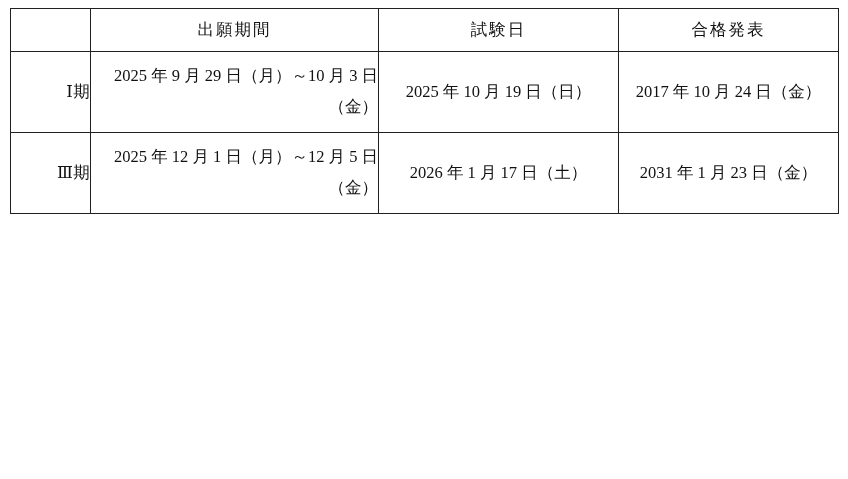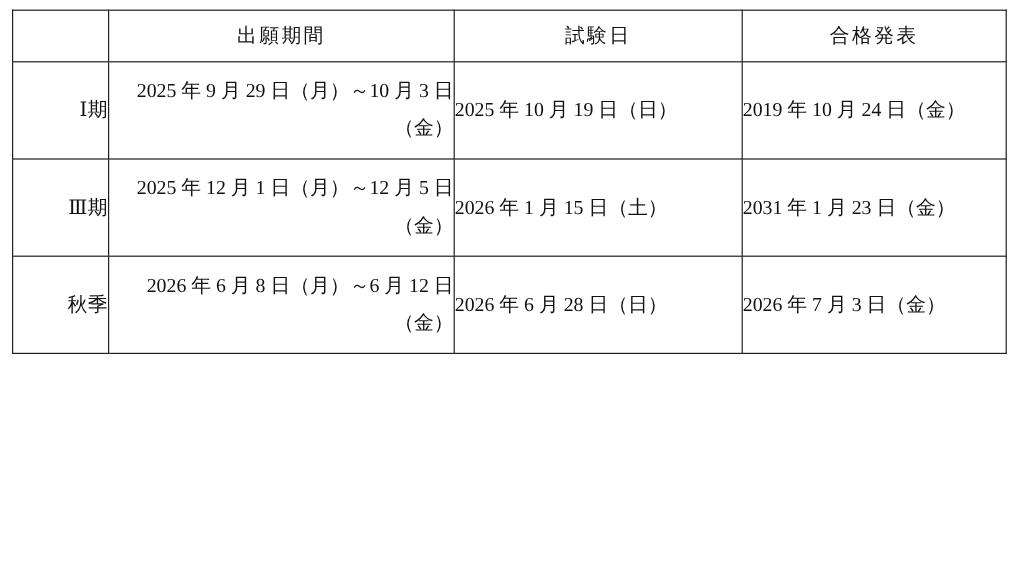--- a/index.html
+++ b/index.html
@@ -56,21 +56,21 @@
   td.term {
     text-align: right;
     letter-spacing: 0.02em;
   }
   td.period {
     text-align: right;
     padding: 6px 7px 6px 7px;
     line-height: 2.0;
   }
   td.exam, td.result {
-    text-align: left;
+    text-align: center;
     padding: 4px 6px;
   }
   .hdr-label {
     display: block;
     letter-spacing: 0.12em;
   }
 </style>
 </head>
 <body>
 
@@ -96,29 +96,23 @@
         <td>
           <span class="hdr-label">合格発表</span>
         </td>
       </tr>
     </thead>
     <tbody>
       <tr>
         <td class="term">Ⅰ期</td>
         <td class="period">2025 年 9 月 29 日（月）～10 月 3 日（金）</td>
         <td class="exam">2025 年 10 月 19 日（日）</td>
-        <td class="result">2019 年 10 月 24 日（金）</td>
+        <td class="result">2017 年 10 月 24 日（金）</td>
       </tr>
       <tr>
         <td class="term">Ⅲ期</td>
         <td class="period">2025 年 12 月 1 日（月）～12 月 5 日（金）</td>
-        <td class="exam">2026 年 1 月 15 日（土）</td>
+        <td class="exam">2026 年 1 月 17 日（土）</td>
         <td class="result">2031 年 1 月 23 日（金）</td>
-      </tr>
-      <tr>
-        <td class="term">秋季</td>
-        <td class="period">2026 年 6 月 8 日（月）～6 月 12 日（金）</td>
-        <td class="exam">2026 年 6 月 28 日（日）</td>
-        <td class="result">2026 年 7 月 3 日（金）</td>
       </tr>
     </tbody>
   </table>
 </div>
 
 </body></html>

